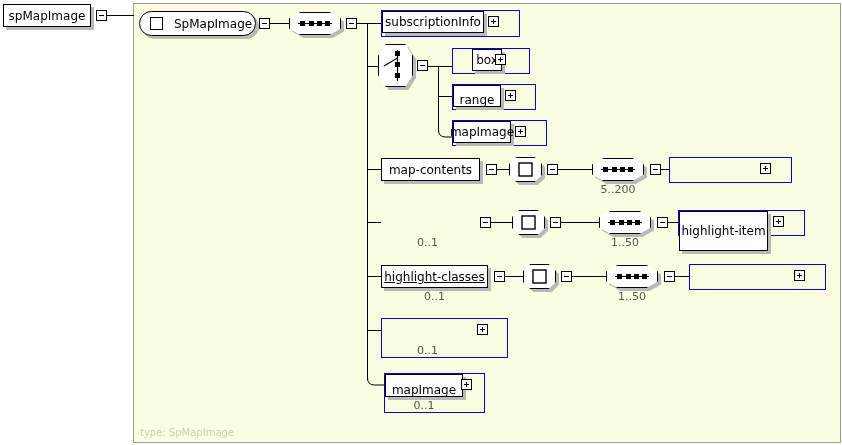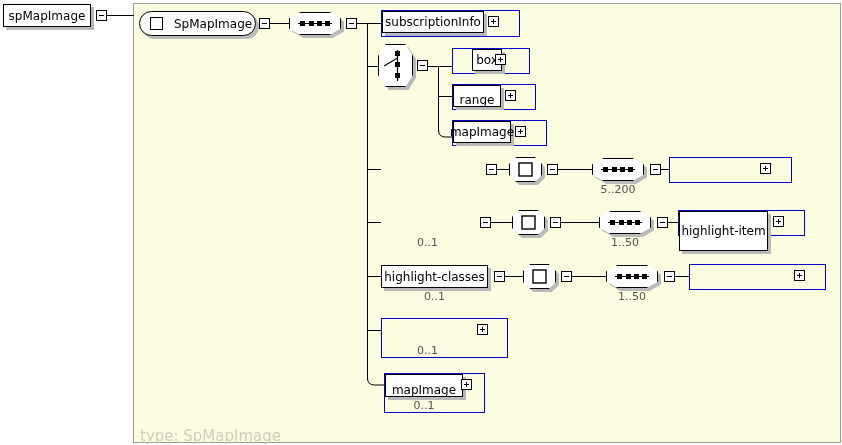--- a/index.html
+++ b/index.html
@@ -12,21 +12,21 @@
 
   
   .panel{
     position:absolute;
     background:#FCFCE0;
     border:1px solid #9a9a9a;
     box-sizing:border-box;
   }
   .panel-note{
     position:absolute;
-    font-size:15px;
+    font-size:10px;
     color:#cfcfb9;
     white-space:nowrap;
   }
 
   
   .node{position:absolute;}
 
   
   .outer{
     position:absolute;
@@ -183,20 +183,23 @@
   <div class="toggle plus" style="left:505px;top:90px;"></div>
 
   <div class="hline" style="left:452px;top:132px;width:3px;"></div>
   <div class="outer" style="left:452px;top:120px;width:95px;height:26px;"></div>
   <div class="namebox" style="left:453px;top:121px;width:58px;height:22px;">
     <span>mapImage</span>
   </div>
   <div class="toggle plus" style="left:515px;top:126px;"></div>
 
   <div class="hline" style="left:367px;top:169px;width:14px;"></div>
+  <div class="namebox" style="left:381px;top:158px;width:99px;height:23px;">
+    <span>map-contents</span>
+  </div>
   <div class="toggle" style="left:486px;top:164px;"></div>
   <div class="hline" style="left:497px;top:169px;width:12px;"></div>
 
   <div class="octwrap" style="left:509px;top:157px;width:33px;height:25px;">
     <div class="octshadow" style="width:33px;height:25px;"></div>
     <div class="oct" style="left:0;top:0;width:33px;height:25px;"></div>
     <svg class="oct-inner" width="33" height="25" viewBox="0 0 33 25">
       <rect x="10" y="6" width="13" height="13" fill="#fff" stroke="#000" stroke-width="1.4"></rect>
     </svg>
   </div>
@@ -251,21 +254,21 @@
   <div class="toggle" style="left:657px;top:217px;"></div>
   <div class="hline" style="left:668px;top:222px;width:10px;"></div>
 
   <div class="outer" style="left:678px;top:210px;width:127px;height:26px;"></div>
   <div class="namebox" style="left:679px;top:211px;width:89px;height:40px;">
     <span>highlight-item</span>
   </div>
   <div class="toggle plus" style="left:773px;top:216px;"></div>
 
   <div class="hline" style="left:367px;top:276px;width:14px;"></div>
-  <div class="namebox" style="left:381px;top:265px;width:107px;height:23px;">
+  <div class="namebox" style="left:381px;top:265px;width:107px;height:23px;text-decoration:underline;">
     <span>highlight-classes</span>
   </div>
   <div class="card" style="left:381px;top:290px;width:107px;">0..1</div>
   <div class="toggle" style="left:494px;top:271px;"></div>
   <div class="hline" style="left:505px;top:276px;width:18px;"></div>
 
   <div class="octwrap" style="left:523px;top:264px;width:33px;height:25px;">
     <div class="octshadow" style="width:33px;height:25px;"></div>
     <div class="oct" style="left:0;top:0;width:33px;height:25px;"></div>
     <svg class="oct-inner" width="33" height="25" viewBox="0 0 33 25">

